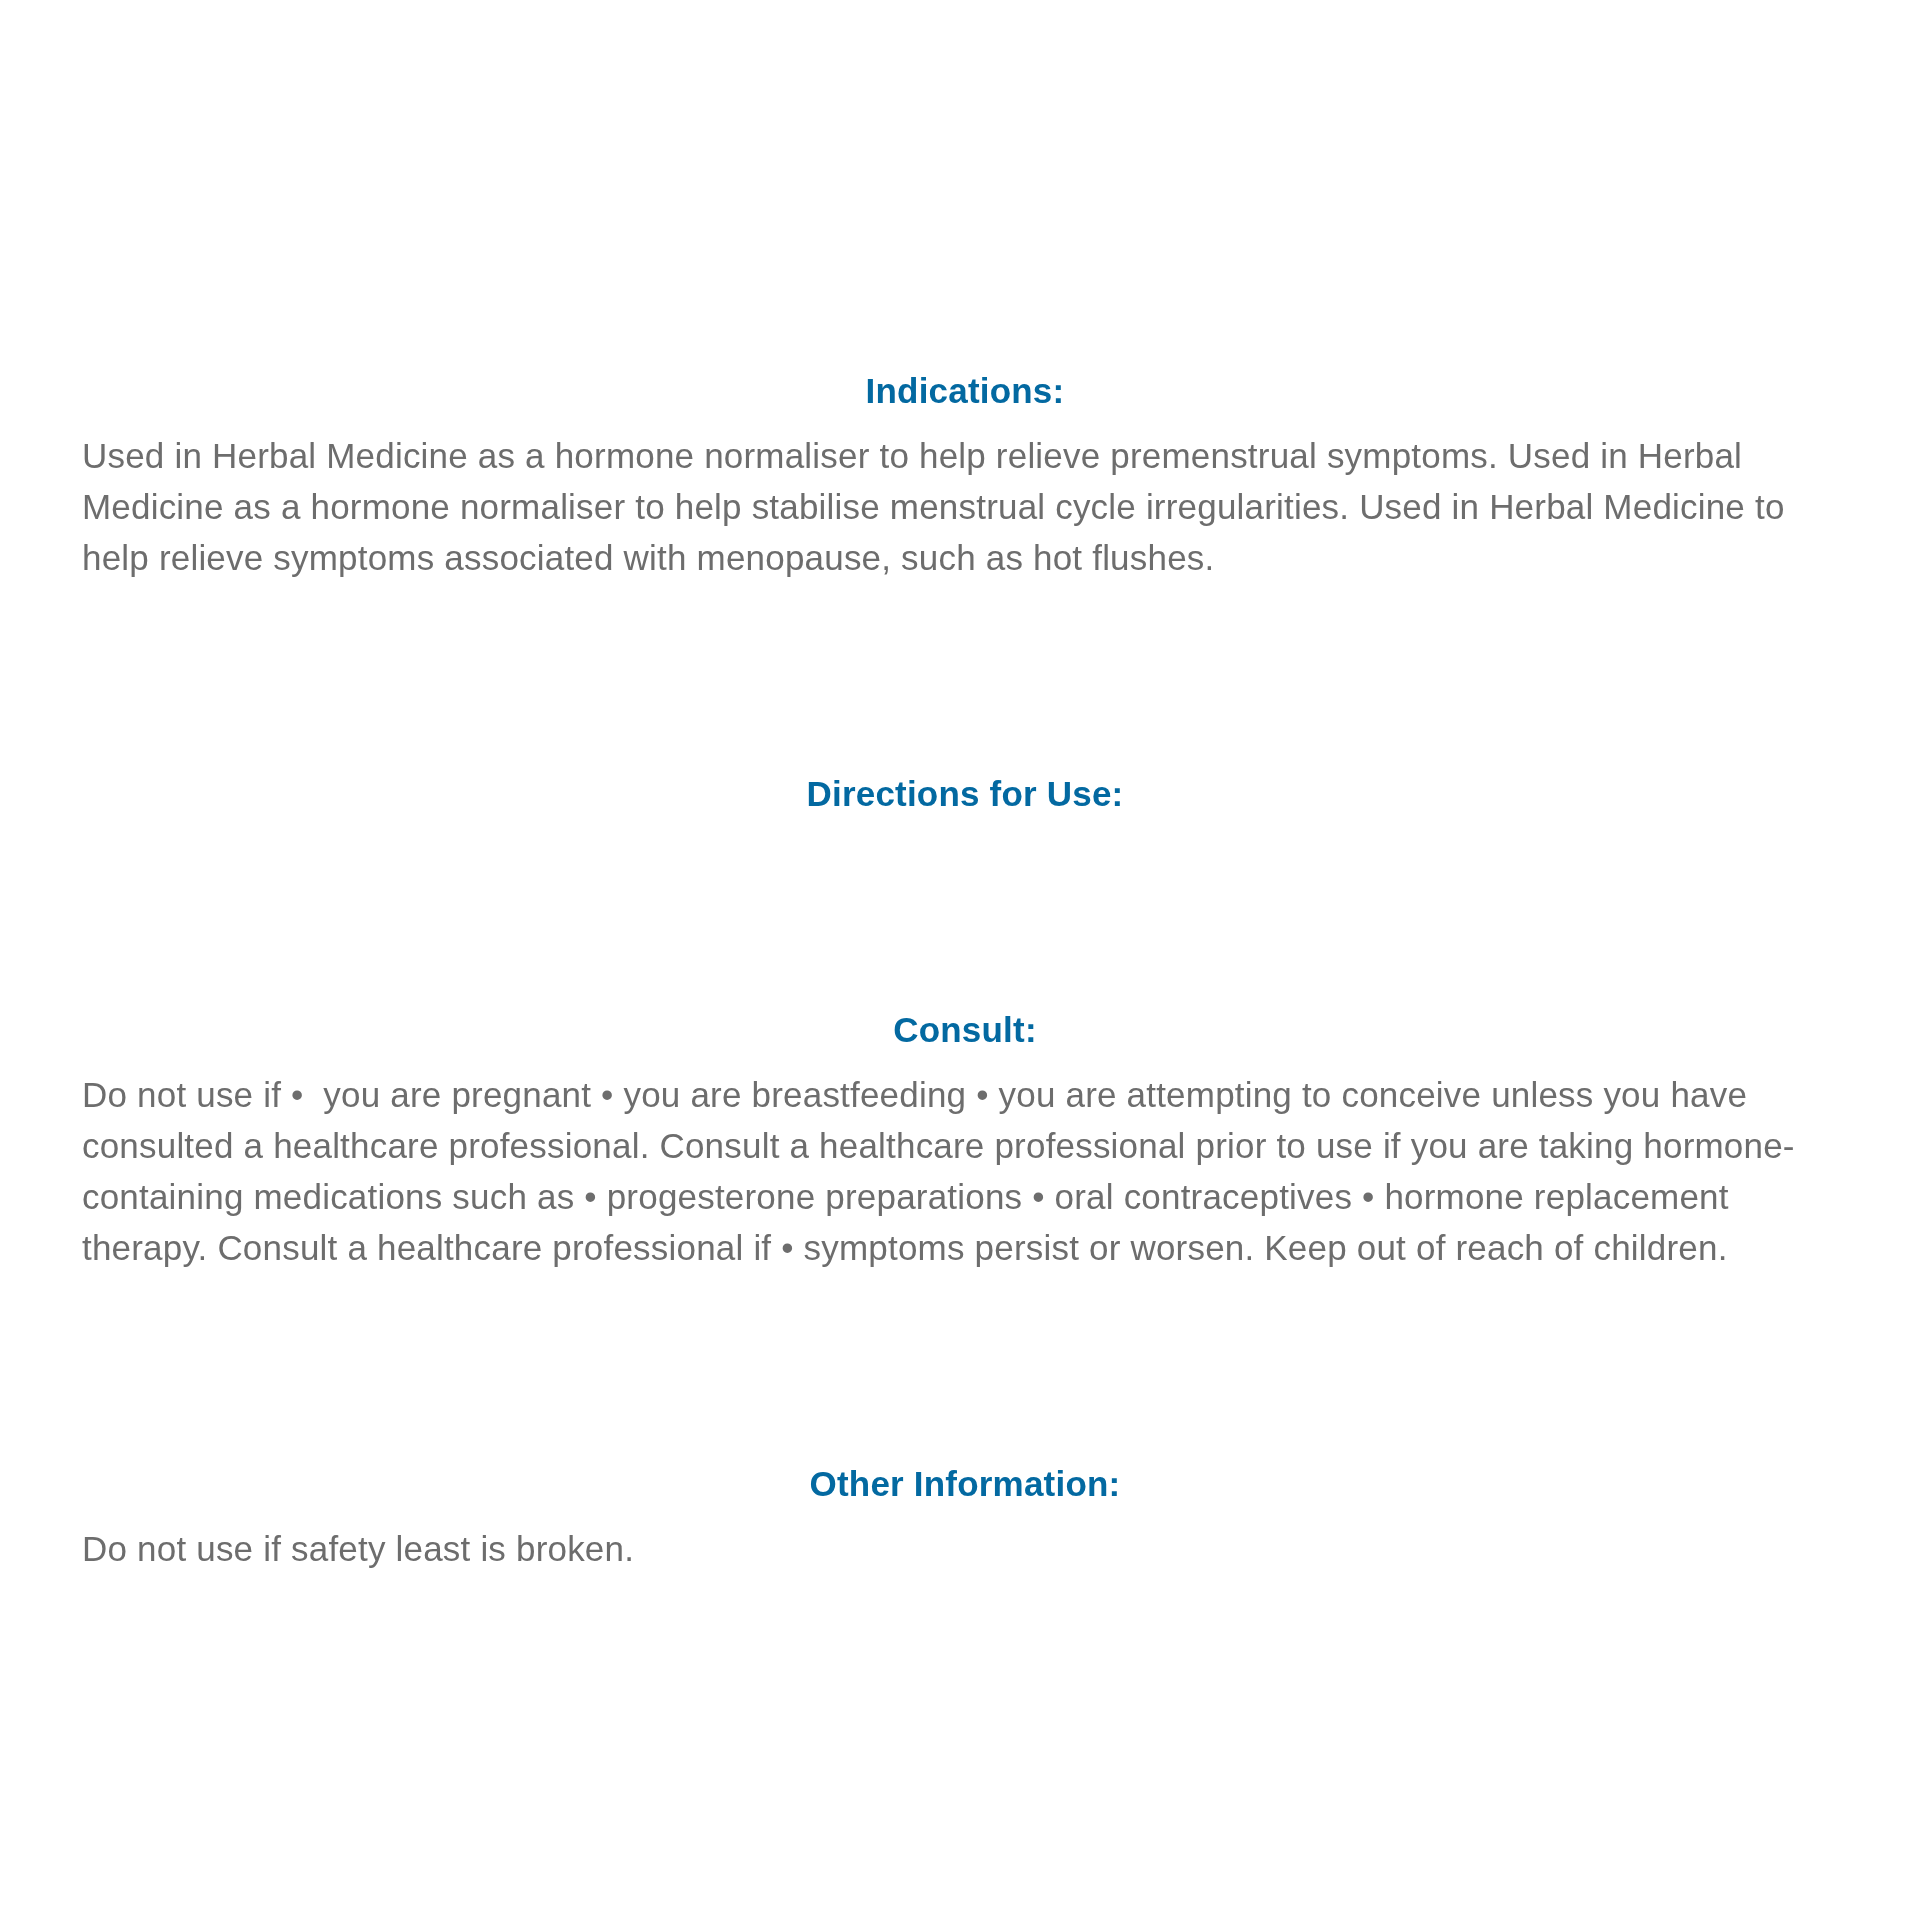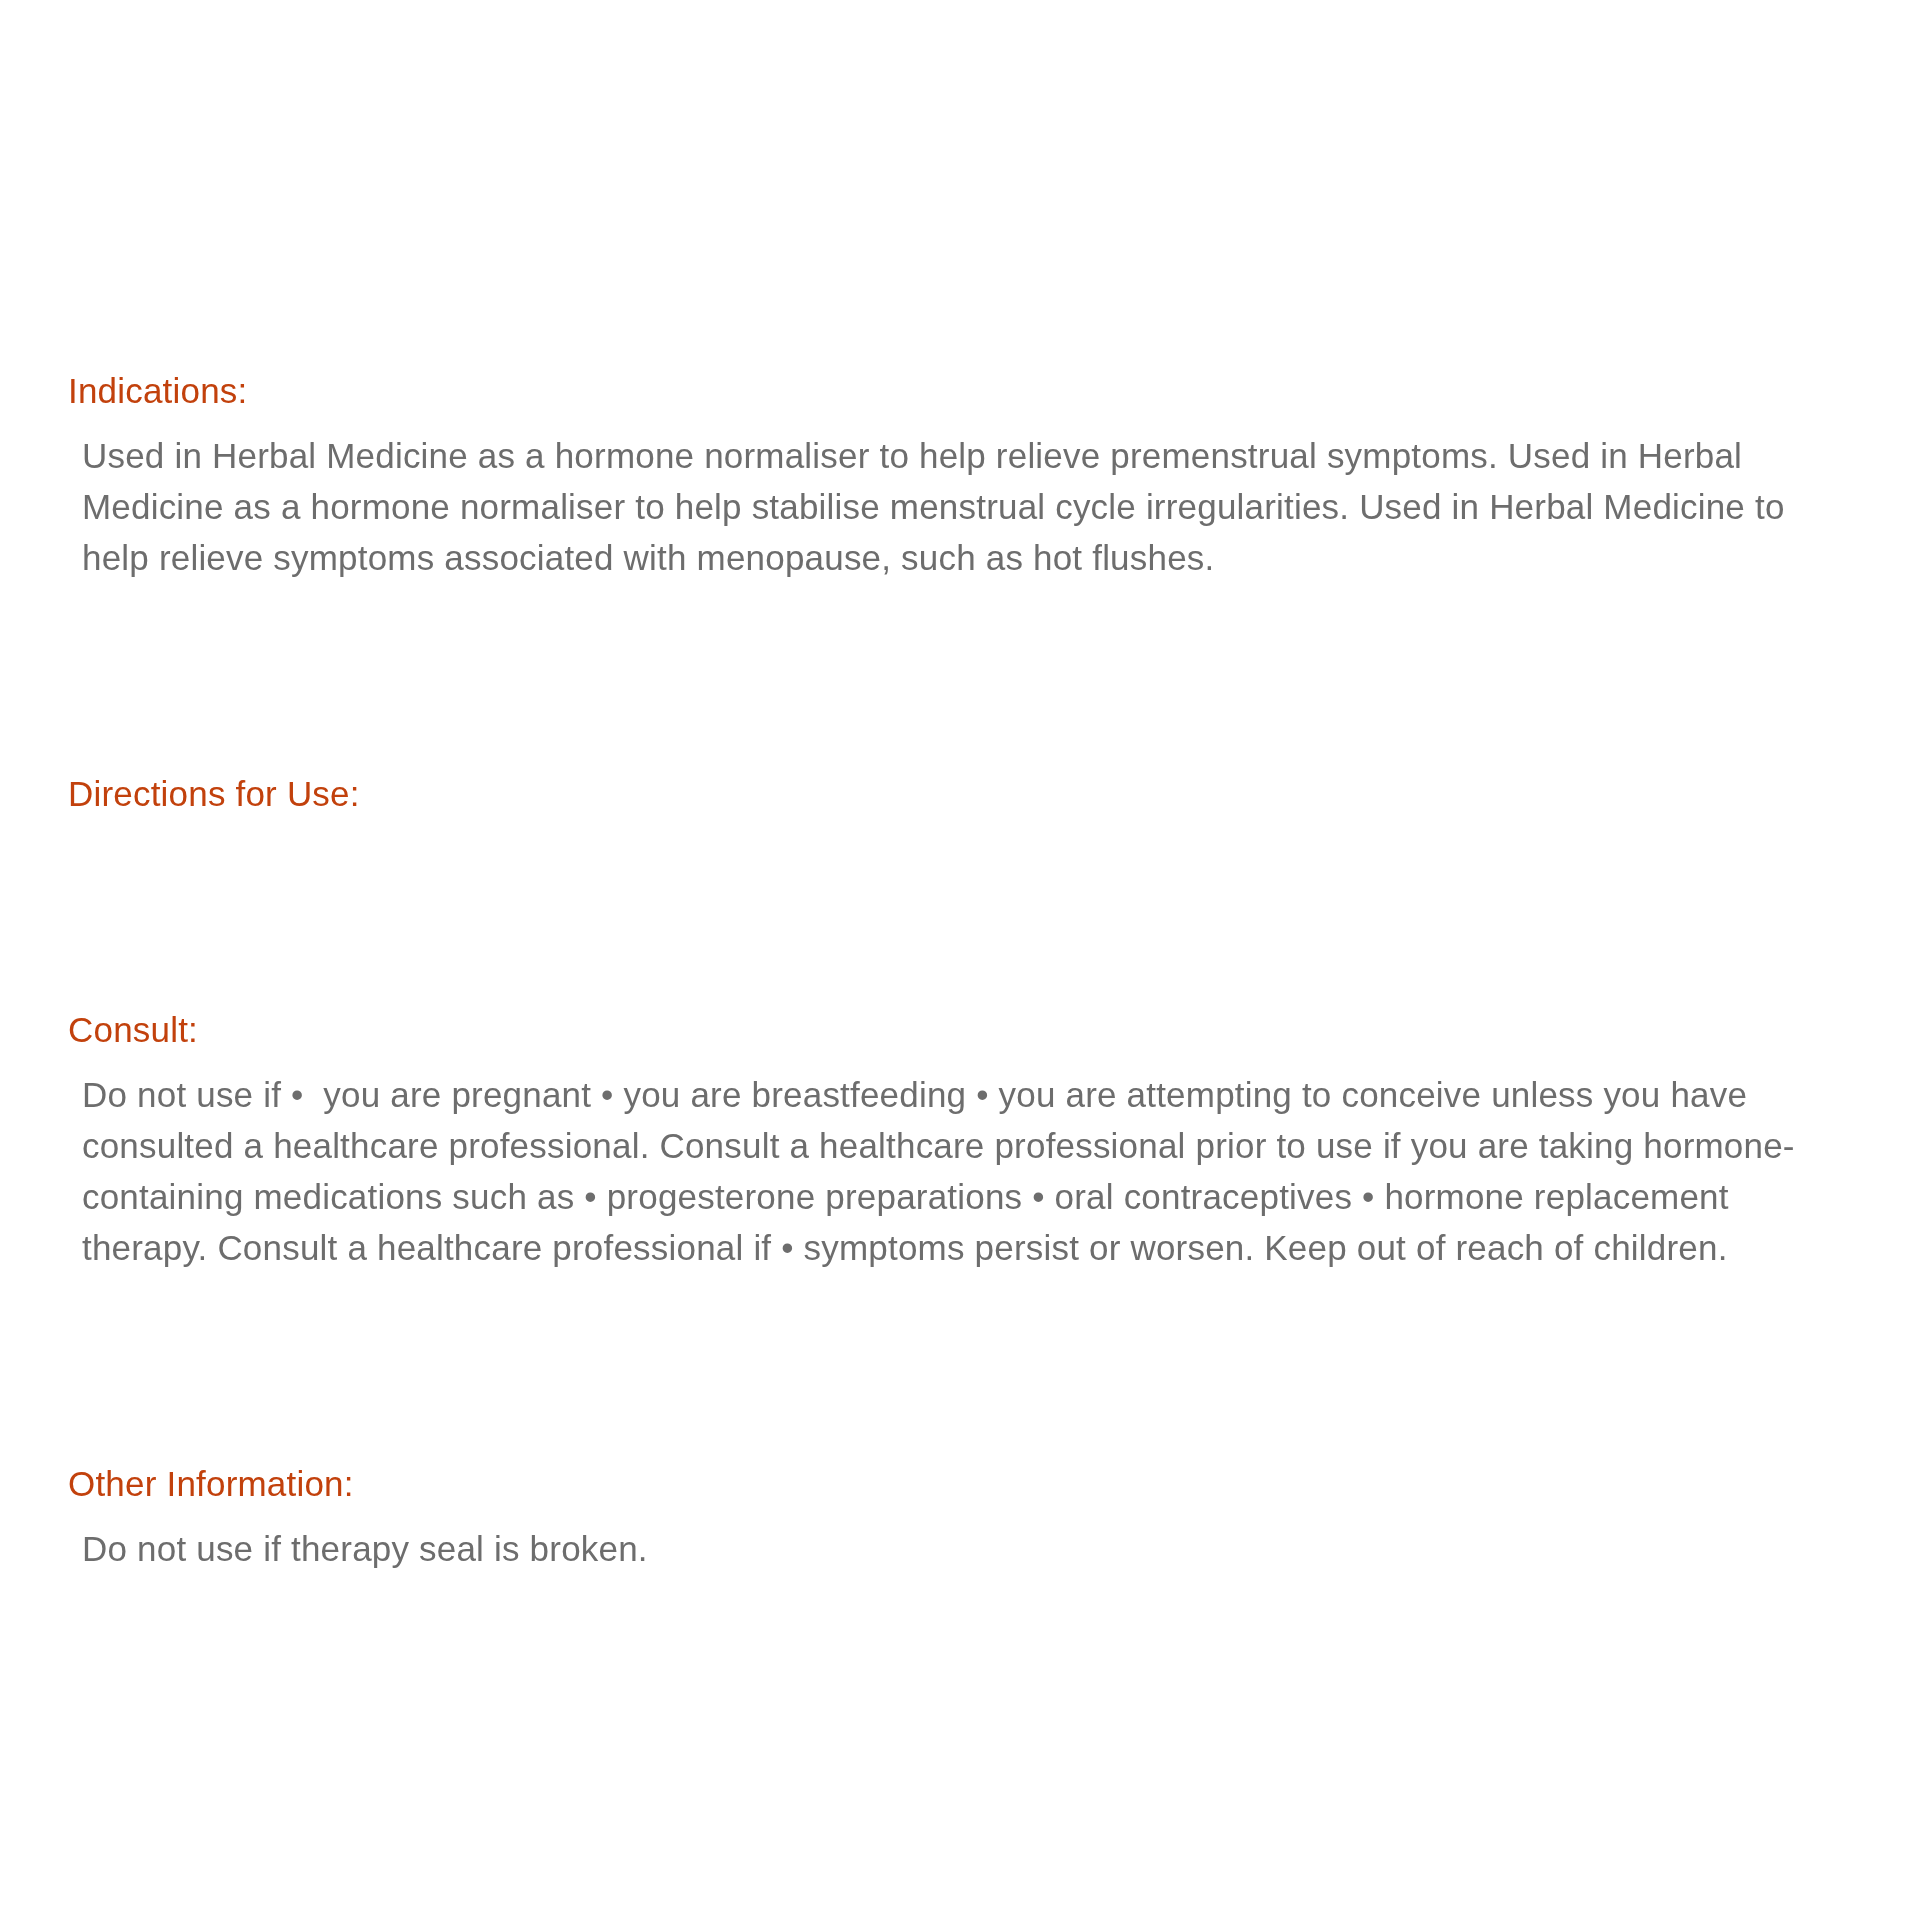--- a/index.html
+++ b/index.html
@@ -21,23 +21,24 @@
   .section {
     margin: 0 0 185px 0;
   }
   .section:last-child {
     margin-bottom: 0;
   }
   .section-heading {
     margin: 0;
     font-size: 35px;
     line-height: 51px;
-    font-weight: normal;
-    color: #c2410c;
+    font-weight: bold;
+    color: #0369a1;
     letter-spacing: 0.2px;
+    text-align: center;
   }
   .section-body {
     margin: 14px;
     max-width: 1800px;
     font-size: 35px;
     line-height: 51px;
     font-weight: normal;
     color: #6d6d6d;
     letter-spacing: 0.2px;
     white-space: pre-wrap;
@@ -57,17 +58,17 @@
     <h2 class="section-heading">Directions for Use:</h2>
   </div>
 
   <div class="section">
     <h2 class="section-heading">Consult:</h2>
     <p class="section-body">Do not use if •  you are pregnant • you are breastfeeding • you are attempting to conceive unless you have consulted a healthcare professional. Consult a healthcare professional prior to use if you are taking hormone-containing medications such as • progesterone preparations • oral contraceptives • hormone replacement therapy. Consult a healthcare professional if • symptoms persist or worsen. Keep out of reach of children.</p>
   </div>
 
   <div class="section">
     <h2 class="section-heading">Other Information:</h2>
-    <p class="section-body">Do not use if therapy seal is broken.</p>
+    <p class="section-body">Do not use if safety least is broken.</p>
   </div>
 
 </div>
 
 
 </body></html>

